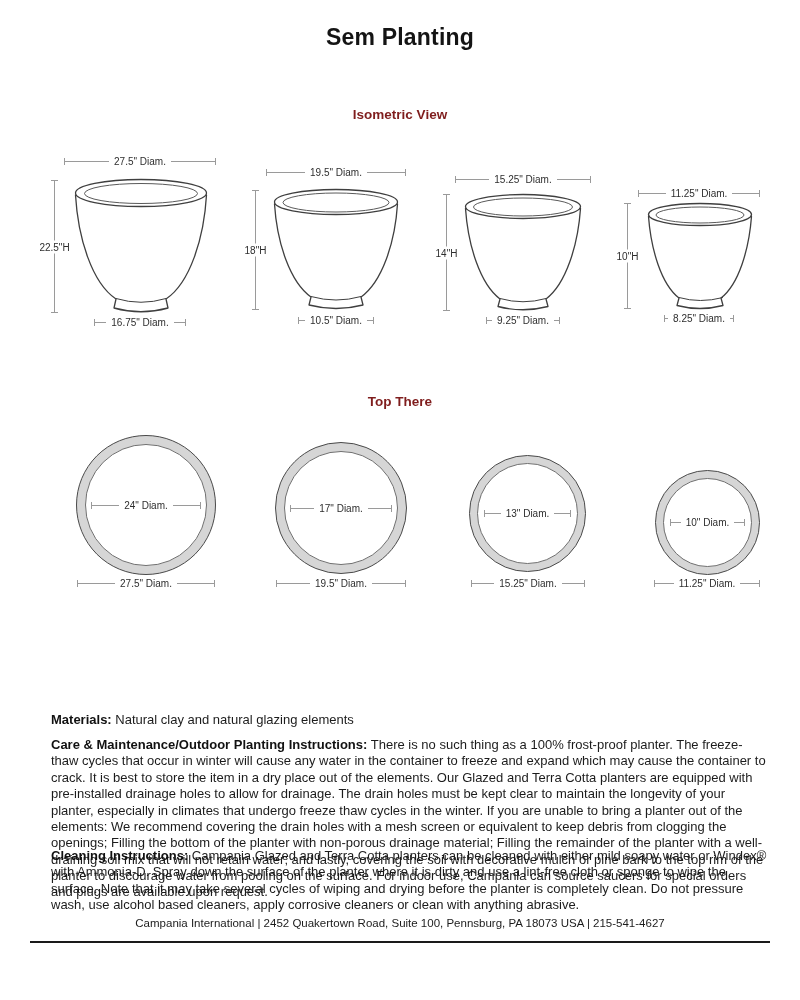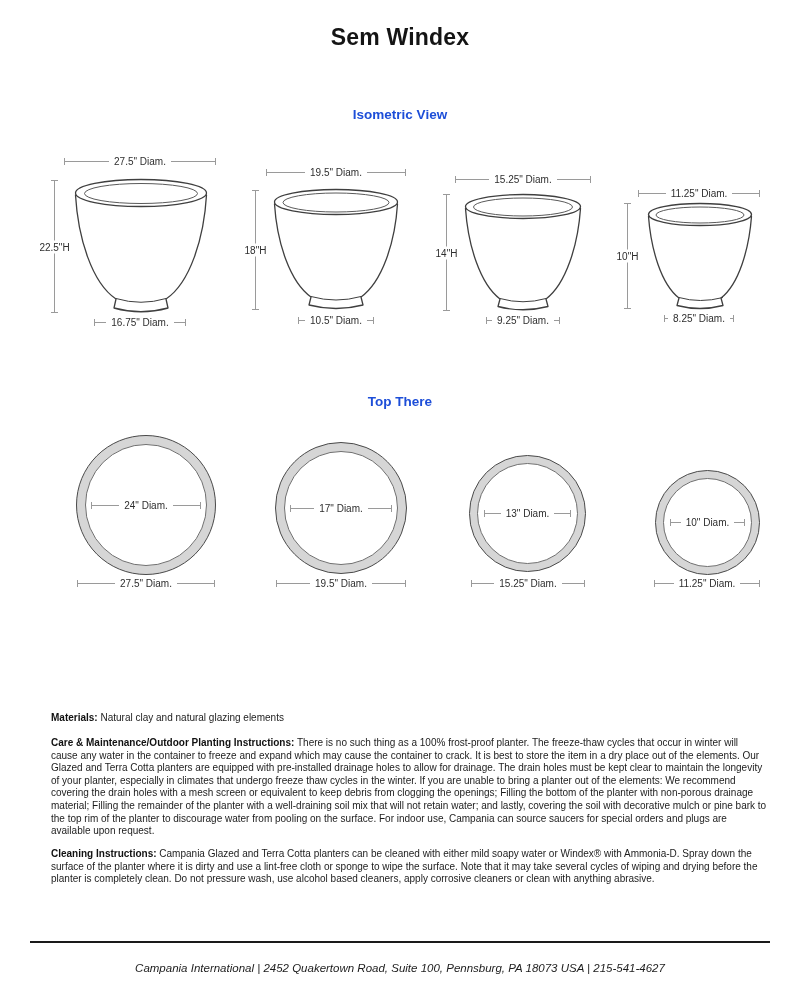--- a/index.html
+++ b/index.html
@@ -1,52 +1,52 @@
 <!DOCTYPE html>
 <html><head>
 <meta charset="utf-8">
 <style>
   html,body{margin:0;padding:0;background:#ffffff;}
   .page{position:relative;width:800px;height:1000px;background:#ffffff;overflow:hidden;
         font-family:"Liberation Sans",sans-serif;color:#1c1c1c;}
   .doc-title{position:absolute;top:24px;left:0;width:800px;text-align:center;
              font-size:23px;font-weight:bold;color:#141414;letter-spacing:.2px;}
   .sec-head{position:absolute;left:0;width:800px;text-align:center;
-            font-size:13.5px;font-weight:bold;color:#1d4ed8;}
+            font-size:13.5px;font-weight:bold;color:#7f1d1d;}
   
   .hdim{position:absolute;height:12px;display:flex;align-items:center;}
   .htick{width:1px;height:7px;background:#9a9a9a;flex:0 0 auto;}
   .hline{flex:1;height:1px;background:#9a9a9a;}
   .hlbl{padding:0 5px;font-size:10px;color:#2e2e2e;white-space:nowrap;}
   
   .vdim{position:absolute;width:1px;background:#9a9a9a;}
   .vtick{position:absolute;left:-3px;width:7px;height:1px;background:#9a9a9a;}
   .vtick.t{top:0;} .vtick.b{bottom:0;}
   .vlbl{position:absolute;top:50%;left:50%;transform:translate(-50%,-50%);
         background:#fff;padding:1px 2px;font-size:10px;color:#2e2e2e;white-space:nowrap;}
   .potsvg{position:absolute;}
   
   .ring{position:absolute;border-radius:50%;background:#d6d6d6;border:1.5px solid #4a4a4a;box-sizing:border-box;}
   .ring-inner{position:absolute;border-radius:50%;background:#ffffff;border:1px solid #707070;}
   .cdim{position:absolute;left:14px;right:14px;top:50%;transform:translateY(-50%);
         height:12px;display:flex;align-items:center;}
   
-  .para{position:absolute;left:51px;width:716px;margin:0;font-size:10px;line-height:1.26;color:#1c1c1c;}
+  .para{position:absolute;left:51px;width:716px;margin:0;font-size:13px;line-height:1.26;color:#1c1c1c;}
   .para b{color:#111;}
   
   .footer-rule{position:absolute;left:30px;top:941px;width:740px;height:2px;background:#1a1a1a;}
   .footer-line{position:absolute;left:0;width:800px;text-align:center;font-size:11.5px;color:#1c1c1c;}
   .footer-link{color:#4779b4;text-decoration:underline;cursor:pointer;}
 </style>
 </head>
 <body>
 
 <div class="page">
 
-  <div class="doc-title">Sem Windex</div>
+  <div class="doc-title">Sem Planting</div>
 
   <div class="sec-head" style="top:107px;">Isometric View</div>
 
   <div class="hdim" style="left:64px;top:155px;width:152px;">
     <span class="htick"></span>
       <span class="hline"></span>
     <span class="hlbl">27.5" Diam.</span>
     <span class="hline"></span>
       <span class="htick"></span>
   </div>
@@ -221,15 +221,15 @@
       <span class="htick"></span>
   </div>
 
   <p class="para" style="top:712px;"><b>Materials:</b><span> Natural clay and natural glazing elements</span></p>
 
   <p class="para" style="top:737px;"><b>Care &amp; Maintenance/Outdoor Planting Instructions:</b><span> There is no such thing as a 100% frost-proof planter. The freeze-thaw cycles that occur in winter will cause any water in the container to freeze and expand which may cause the container to crack. It is best to store the item in a dry place out of the elements. Our Glazed and Terra Cotta planters are equipped with pre-installed drainage holes to allow for drainage. The drain holes must be kept clear to maintain the longevity of your planter, especially in climates that undergo freeze thaw cycles in the winter. If you are unable to bring a planter out of the elements: We recommend covering the drain holes with a mesh screen or equivalent to keep debris from clogging the openings; Filling the bottom of the planter with non-porous drainage material; Filling the remainder of the planter with a well-draining soil mix that will not retain water; and lastly, covering the soil with decorative mulch or pine bark to the top rim of the planter to discourage water from pooling on the surface. For indoor use, Campania can source saucers for special orders and plugs are available upon request.</span></p>
 
   <p class="para" style="top:848px;"><b>Cleaning Instructions:</b><span> Campania Glazed and Terra Cotta planters can be cleaned with either mild soapy water or Windex® with Ammonia-D. Spray down the surface of the planter where it is dirty and use a lint-free cloth or sponge to wipe the surface. Note that it may take several cycles of wiping and drying before the planter is completely clean. Do not pressure wash, use alcohol based cleaners, apply corrosive cleaners or clean with anything abrasive.</span></p>
 
   <div class="footer-rule"></div>
-  <div class="footer-line" style="top:962px;font-style:italic;">Campania International | 2452 Quakertown Road, Suite 100, Pennsburg, PA 18073 USA | 215-541-4627</div>
+  <div class="footer-line" style="top:917px;">Campania International | 2452 Quakertown Road, Suite 100, Pennsburg, PA 18073 USA | 215-541-4627</div>
 
 </div>
 
 </body></html>

